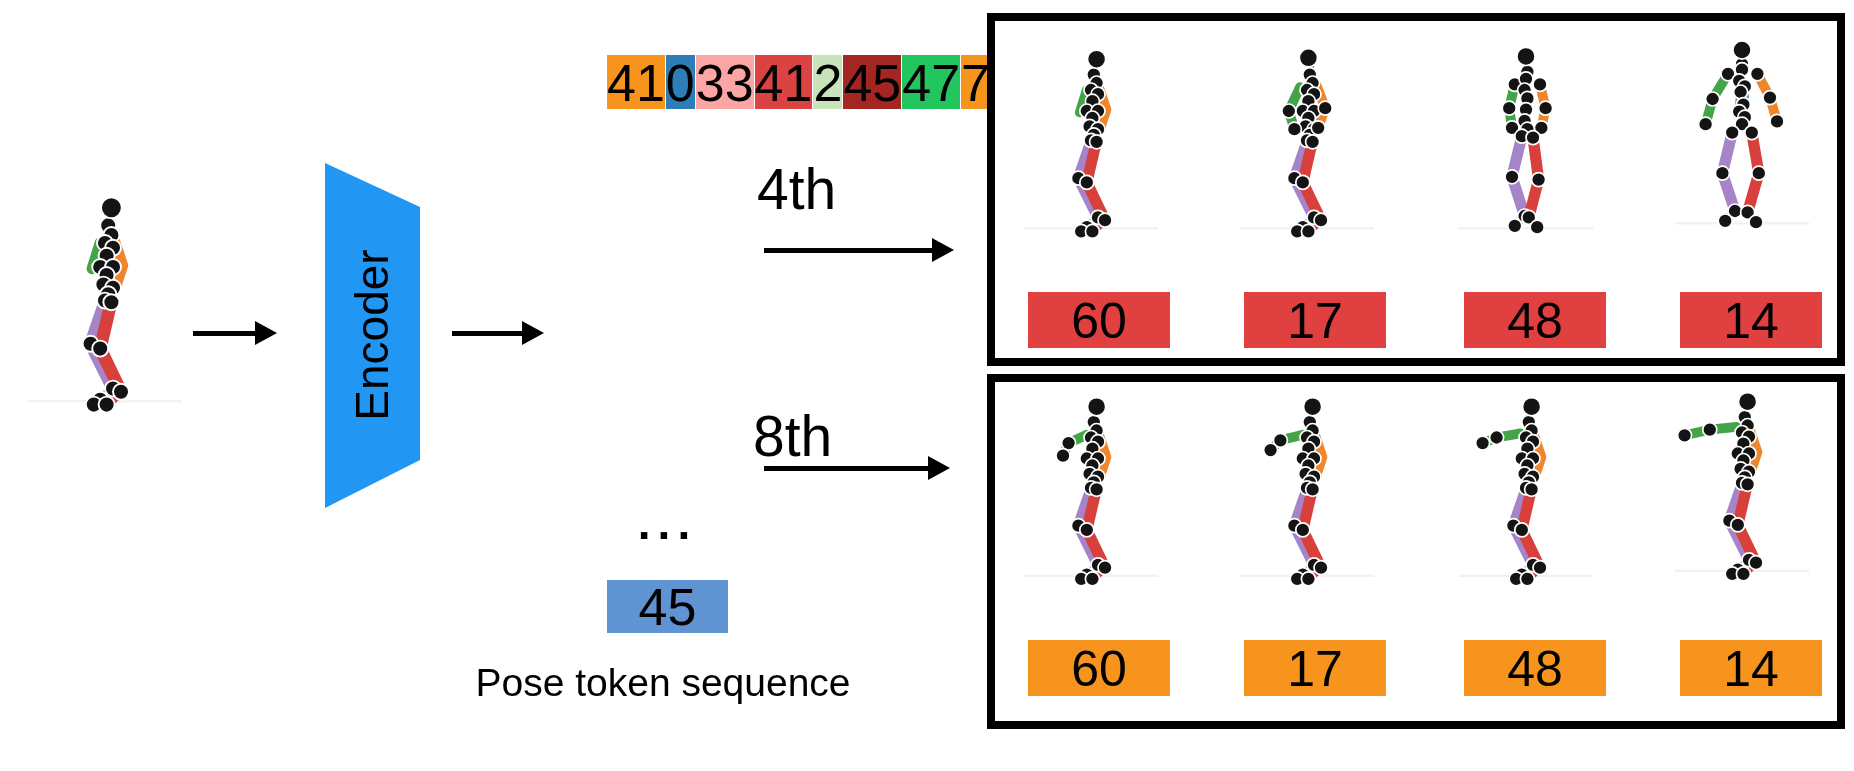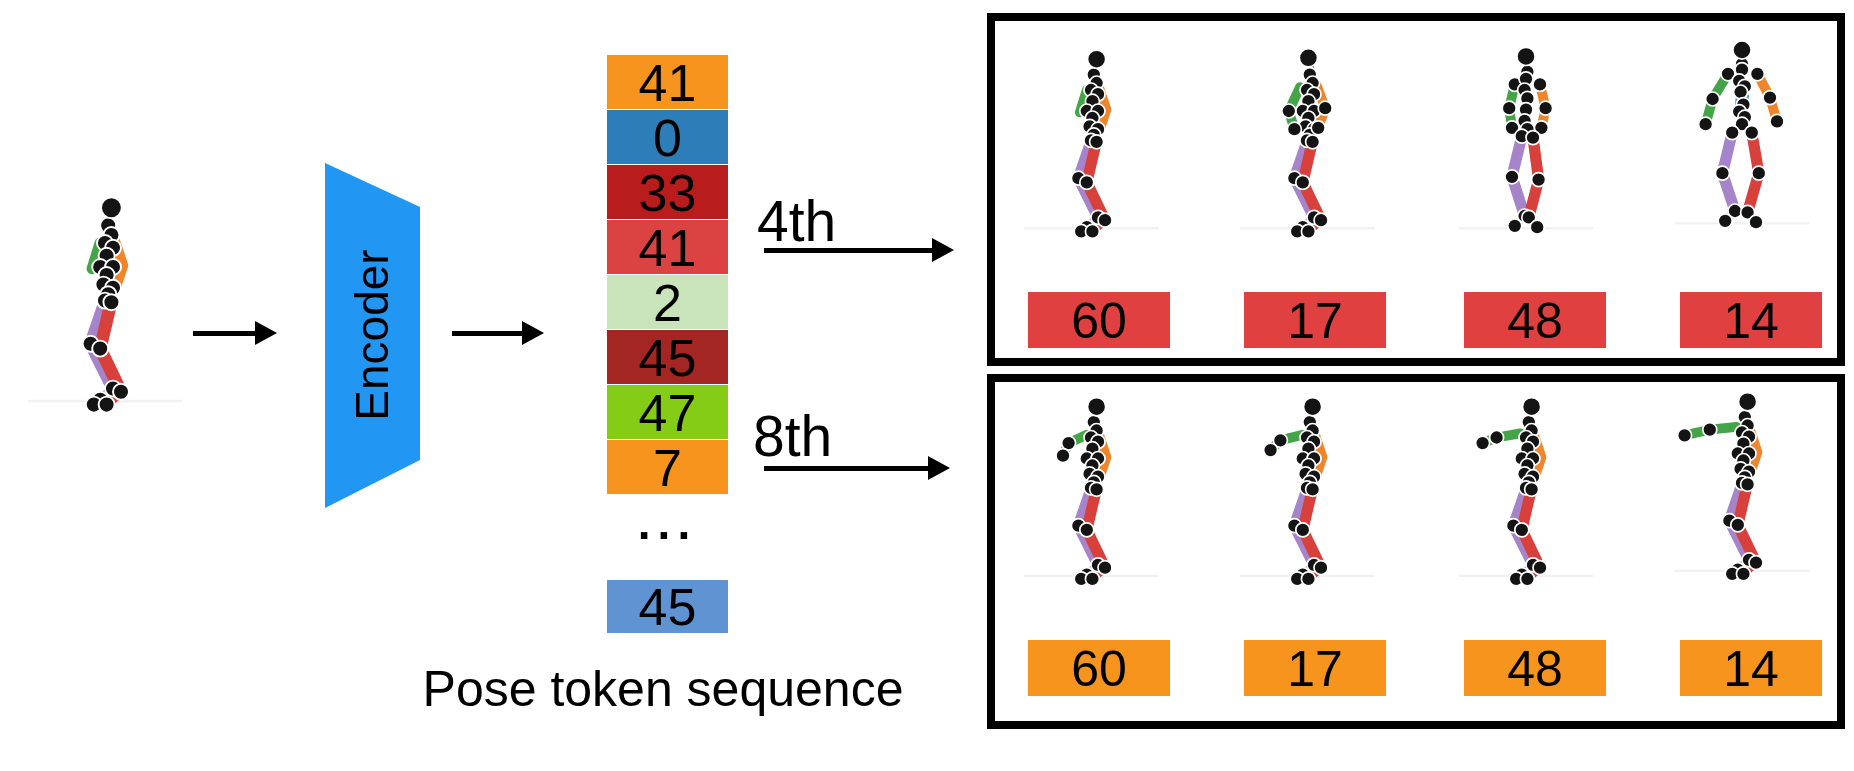--- a/index.html
+++ b/index.html
@@ -8,36 +8,36 @@
     font-family:"Liberation Sans", sans-serif;color:#000;overflow:hidden;
   }
   .abs{position:absolute;}
   
   .arrow{position:absolute;height:5px;background:#000;}
   .arrow::after{
     content:'';position:absolute;right:-22px;top:-10px;width:0;height:0;
     border-left:22px solid #000;border-top:12px solid transparent;border-bottom:12px solid transparent;
   }
   
-  #token-column{position:absolute;left:607px;top:55px;width:121px;display:flex;flex-direction:column;gap:1px;}
+  #token-column{position:absolute;left:607px;top:55px;width:121px;display:flex;flex-direction:row;gap:1px;}
   .token{height:54px;line-height:56px;text-align:center;font-size:52px;color:#000;}
   #ellipsis{position:absolute;left:607px;top:500px;width:121px;height:52px;text-align:center;
             font-size:46px;font-weight:bold;letter-spacing:7px;line-height:46px;}
   #tail-token{position:absolute;left:607px;top:580px;width:121px;height:53px;line-height:55px;
               text-align:center;font-size:52px;}
   
   .branch-label{position:absolute;font-size:57px;line-height:1;color:#000;}
   
   .out-box{position:absolute;left:987px;width:858px;border:8px solid #000;background:#fff;box-sizing:border-box;}
   #out-box-top{top:13px;height:353px;}
   #out-box-bottom{top:374px;height:355px;}
   .frame-label{position:absolute;width:142px;height:56px;line-height:58px;text-align:center;
                font-size:50px;color:#000;}
   
-  #caption{position:absolute;left:313px;top:662px;width:700px;text-align:center;font-size:50px;line-height:1.1;}
+  #caption{position:absolute;left:313px;top:662px;width:700px;text-align:center;font-size:39px;line-height:1.1;}
   
   #encoder-svg text{font-family:"Liberation Sans", sans-serif;font-size:46px;fill:#000;}
   .skel{position:absolute;}
 </style>
 </head>
 <body>
 
 <div id="canvas">
 
   <svg class="skel" id="input-skel" style="left:25px;top:158px;width:160px;height:330px;" viewBox="0 0 100 160" preserveAspectRatio="xMidYMid meet">
@@ -80,31 +80,31 @@
   <svg id="encoder-svg" class="abs" style="left:320px;top:158px;width:104px;height:354px;" viewBox="0 0 104 354">
     <polygon id="encoder-poly" points="5,5 100,49 100,302 5,350" fill="#2196F3"></polygon>
     <text transform="rotate(-90 52 177)" x="52" y="193" text-anchor="middle">Encoder</text>
   </svg>
 
   <div class="arrow" style="left:452px;top:331px;width:70px;"></div>
 
   <div id="token-column">
       <div class="token" style="background: rgb(247, 148, 30);">41</div>
       <div class="token" style="background: rgb(45, 125, 184);">0</div>
-      <div class="token" style="background: #b91c1c;">33</div>
+      <div class="token" style="background: #fca5a5;">33</div>
       <div class="token" style="background: rgb(219, 67, 67);">41</div>
       <div class="token" style="background: rgb(201, 227, 187);">2</div>
       <div class="token" style="background: rgb(163, 38, 34);">45</div>
-      <div class="token" style="background: #84cc16;">47</div>
+      <div class="token" style="background: #22c55e;">47</div>
       <div class="token" style="background: rgb(247, 148, 30);">7</div>
     </div>
   <div id="ellipsis">...</div>
   <div id="tail-token" style="background: rgb(95, 147, 210);">45</div>
 
-  <div class="branch-label" style="left:757px;top:161px;margin-top:32px;">4th</div>
+  <div class="branch-label" style="left:757px;top:161px;">4th</div>
   <div class="arrow" style="left:764px;top:248px;width:168px;"></div>
 
   <div class="branch-label" style="left:753px;top:408px;">8th</div>
   <div class="arrow" style="left:764px;top:466px;width:164px;"></div>
 
   <div class="out-box" id="out-box-top"></div>
   <div class="out-box" id="out-box-bottom"></div>
 
   <svg class="skel" style="left:1021px;top:35px;width:140px;height:250px;" viewBox="0 0 100 160">
       <g>

